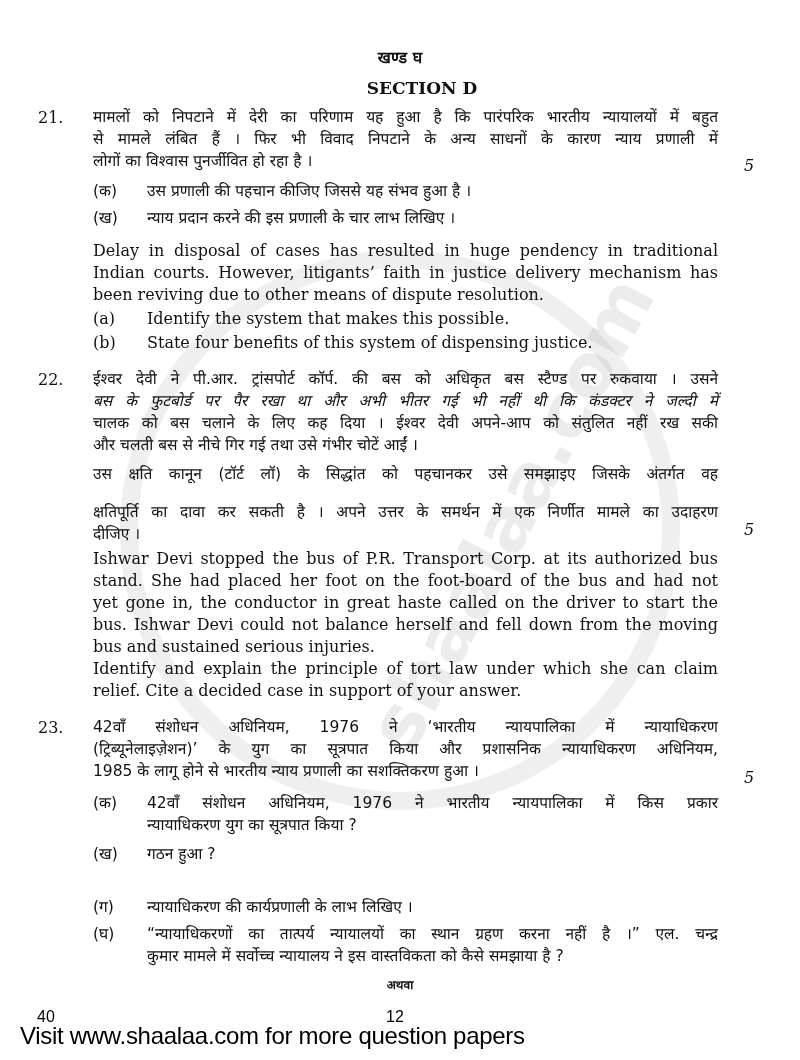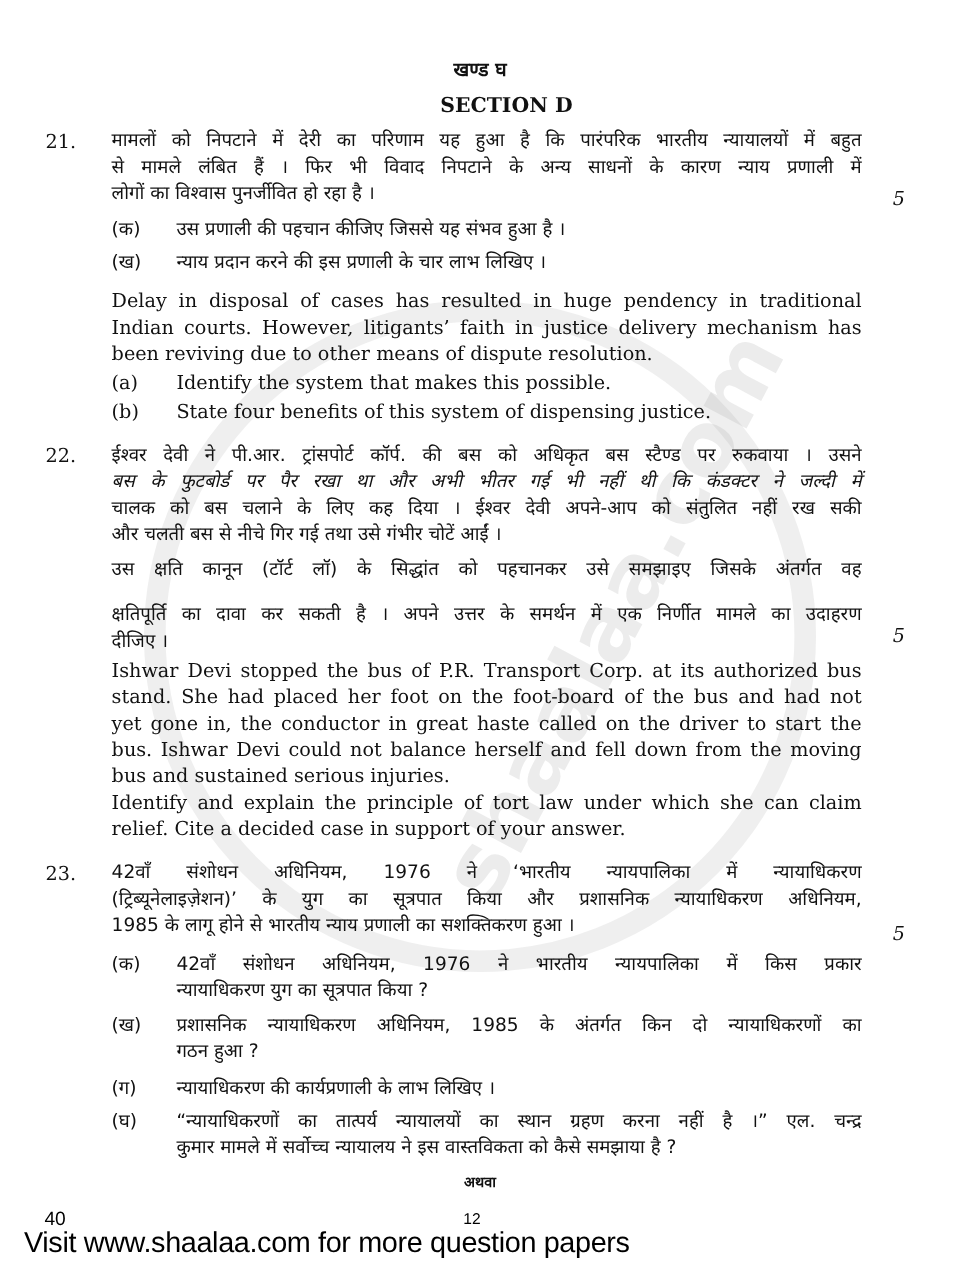--- a/index.html
+++ b/index.html
@@ -96,35 +96,34 @@
   <div class="sub hindi" style="top:792px;">
     <span class="lbl">(क)</span>
     <span class="txt">
       <span class="line" style="text-align:justify; text-align-last:justify;">42वाँ संशोधन अधिनियम, 1976 ने भारतीय न्यायपालिका में किस प्रकार</span>
       <span class="line">न्यायाधिकरण युग का सूत्रपात किया ?</span>
     </span>
   </div>
   <div class="sub hindi" style="top:843px;">
     <span class="lbl">(ख)</span>
     <span class="txt">
-      <span class="line" style="text-align:justify; text-align-last:justify;">प्रशासनिक न्यायाधिकरण अधिनियम, 1985 के अंतर्गत किन दो न्यायाधिकरणों का</span>
       <span class="line">गठन हुआ ?</span>
     </span>
   </div>
   <div class="sub hindi" style="top:896px;">
     <span class="lbl">(ग)</span>
     <span class="txt">न्यायाधिकरण की कार्यप्रणाली के लाभ लिखिए ।</span>
   </div>
   <div class="sub hindi" style="top:923px;">
     <span class="lbl">(घ)</span>
     <span class="txt">
       <span class="line" style="text-align:justify; text-align-last:justify;">“न्यायाधिकरणों का तात्पर्य न्यायालयों का स्थान ग्रहण करना नहीं है ।” एल. चन्द्र</span>
       <span class="line">कुमार मामले में सर्वोच्च न्यायालय ने इस वास्तविकता को कैसे समझाया है ?</span>
     </span>
   </div>
 
   <div class="center hindi" style="top:976px; font-size:12px;">अथवा</div>
 
   <div class="footer" style="left:37px; top:1008px; font-size:16px;">40</div>
-  <div class="footer" style="left:386px; top:1008px; font-size:13px;">12</div>
+  <div class="footer" style="left:386px; top:1008px; font-size:16px;">12</div>
   <div class="footer" style="left:20px; top:1022px; font-size:24px; letter-spacing:-0.3px;">Visit www.shaalaa.com for more question papers</div>
 
 </div>
 
 </body></html>

